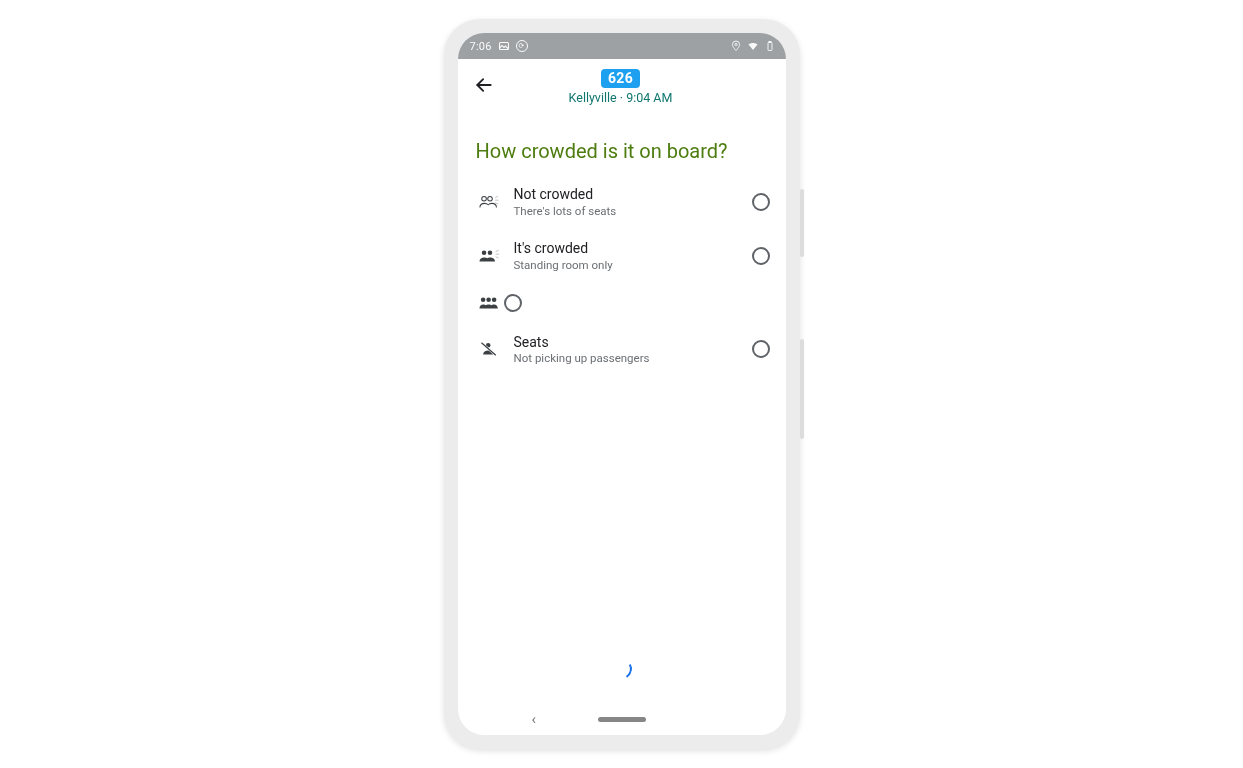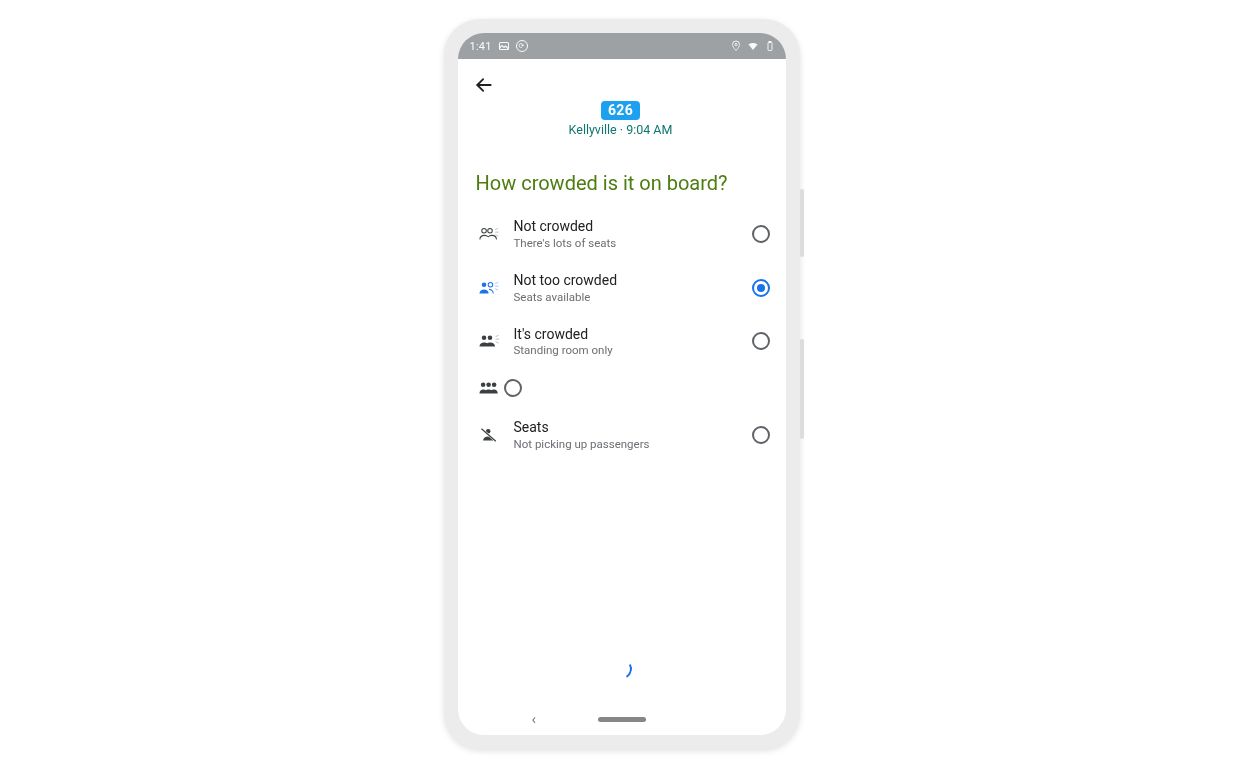--- a/index.html
+++ b/index.html
@@ -84,21 +84,20 @@
     margin-left: -30px;
   }
   .route-badge {
     background: #1da0ef;
     color: #fff;
     font-weight: 700;
     font-size: 14px;
     padding: 1px 7px 2px 7px;
     border-radius: 4px;
     letter-spacing: 0.3px;
-    margin-top: 32px;
   }
   .subheader {
     margin-top: 2px;
     font-size: 12.5px;
     color: #0f766e;
   }
 
   
   .question {
     padding: 28px 18px 10px 18px;
@@ -177,21 +176,21 @@
 <body>
 
 <div class="phone">
   <div class="side-button b1"></div>
   <div class="side-button b2"></div>
 
   <div class="screen">
 
     <div class="status-bar">
       <div class="status-left">
-        <span>1:41</span>
+        <span>7:06</span>
         <span class="status-ic">
           <svg viewBox="0 0 24 24" fill="none" stroke="#fafafa" stroke-width="2.2">
               <rect x="3" y="5" width="18" height="14" rx="2"></rect>
               <path d="M3 16l5-5 4 4 3-3 6 6"></path>
             </svg>
         </span>
         <span class="sb-circle">⟳</span>
       </div>
       <div class="status-right">
         <span class="status-ic">
@@ -243,44 +242,20 @@
     <g stroke="#b9bdc1" stroke-width="2" stroke-linecap="round">
       <line x1="36" y1="6" x2="41" y2="4"></line>
                 <line x1="36" y1="12" x2="42" y2="12"></line>
                 <line x1="36" y1="18" x2="41" y2="20"></line>
     </g>
   </svg>
 </span>
           <div class="opt-text">
             <div class="opt-title">Not crowded</div>
             <div class="opt-sub">There's lots of seats</div>
-          </div>
-          <span class="radio"></span>
-        </div>
-        <div class="option-row selected">
-          <span class="opt-icon">
-  <svg viewBox="0 0 48 32">
-    <g fill="currentColor">
-      <circle cx="11" cy="9" r="5"></circle>
-      <path d="M1 28c0-6 5-9 10-9s10 3 10 9z"></path>
-    </g>
-    <g fill="none" stroke="currentColor" stroke-width="2.2">
-      <circle cx="25" cy="9" r="5"></circle>
-      <path d="M22 19c4 0 9 3 9 9"></path>
-    </g>
-    <g stroke="#9fc8f4" stroke-width="2" stroke-linecap="round">
-      <line x1="36" y1="6" x2="41" y2="4"></line>
-                <line x1="36" y1="12" x2="42" y2="12"></line>
-                <line x1="36" y1="18" x2="41" y2="20"></line>
-    </g>
-  </svg>
-</span>
-          <div class="opt-text">
-            <div class="opt-title">Not too crowded</div>
-            <div class="opt-sub">Seats available</div>
           </div>
           <span class="radio"></span>
         </div>
         <div class="option-row">
           <span class="opt-icon">
   <svg viewBox="0 0 48 32">
     <g fill="currentColor">
       <circle cx="11" cy="9" r="5"></circle>
                 <circle cx="24" cy="9" r="5"></circle>
       <path d="M1 28c0-6 5-9 10-9 3 0 6 1 7 2 1-1 4-2 7-2 5 0 10 3 10 9z"></path>

